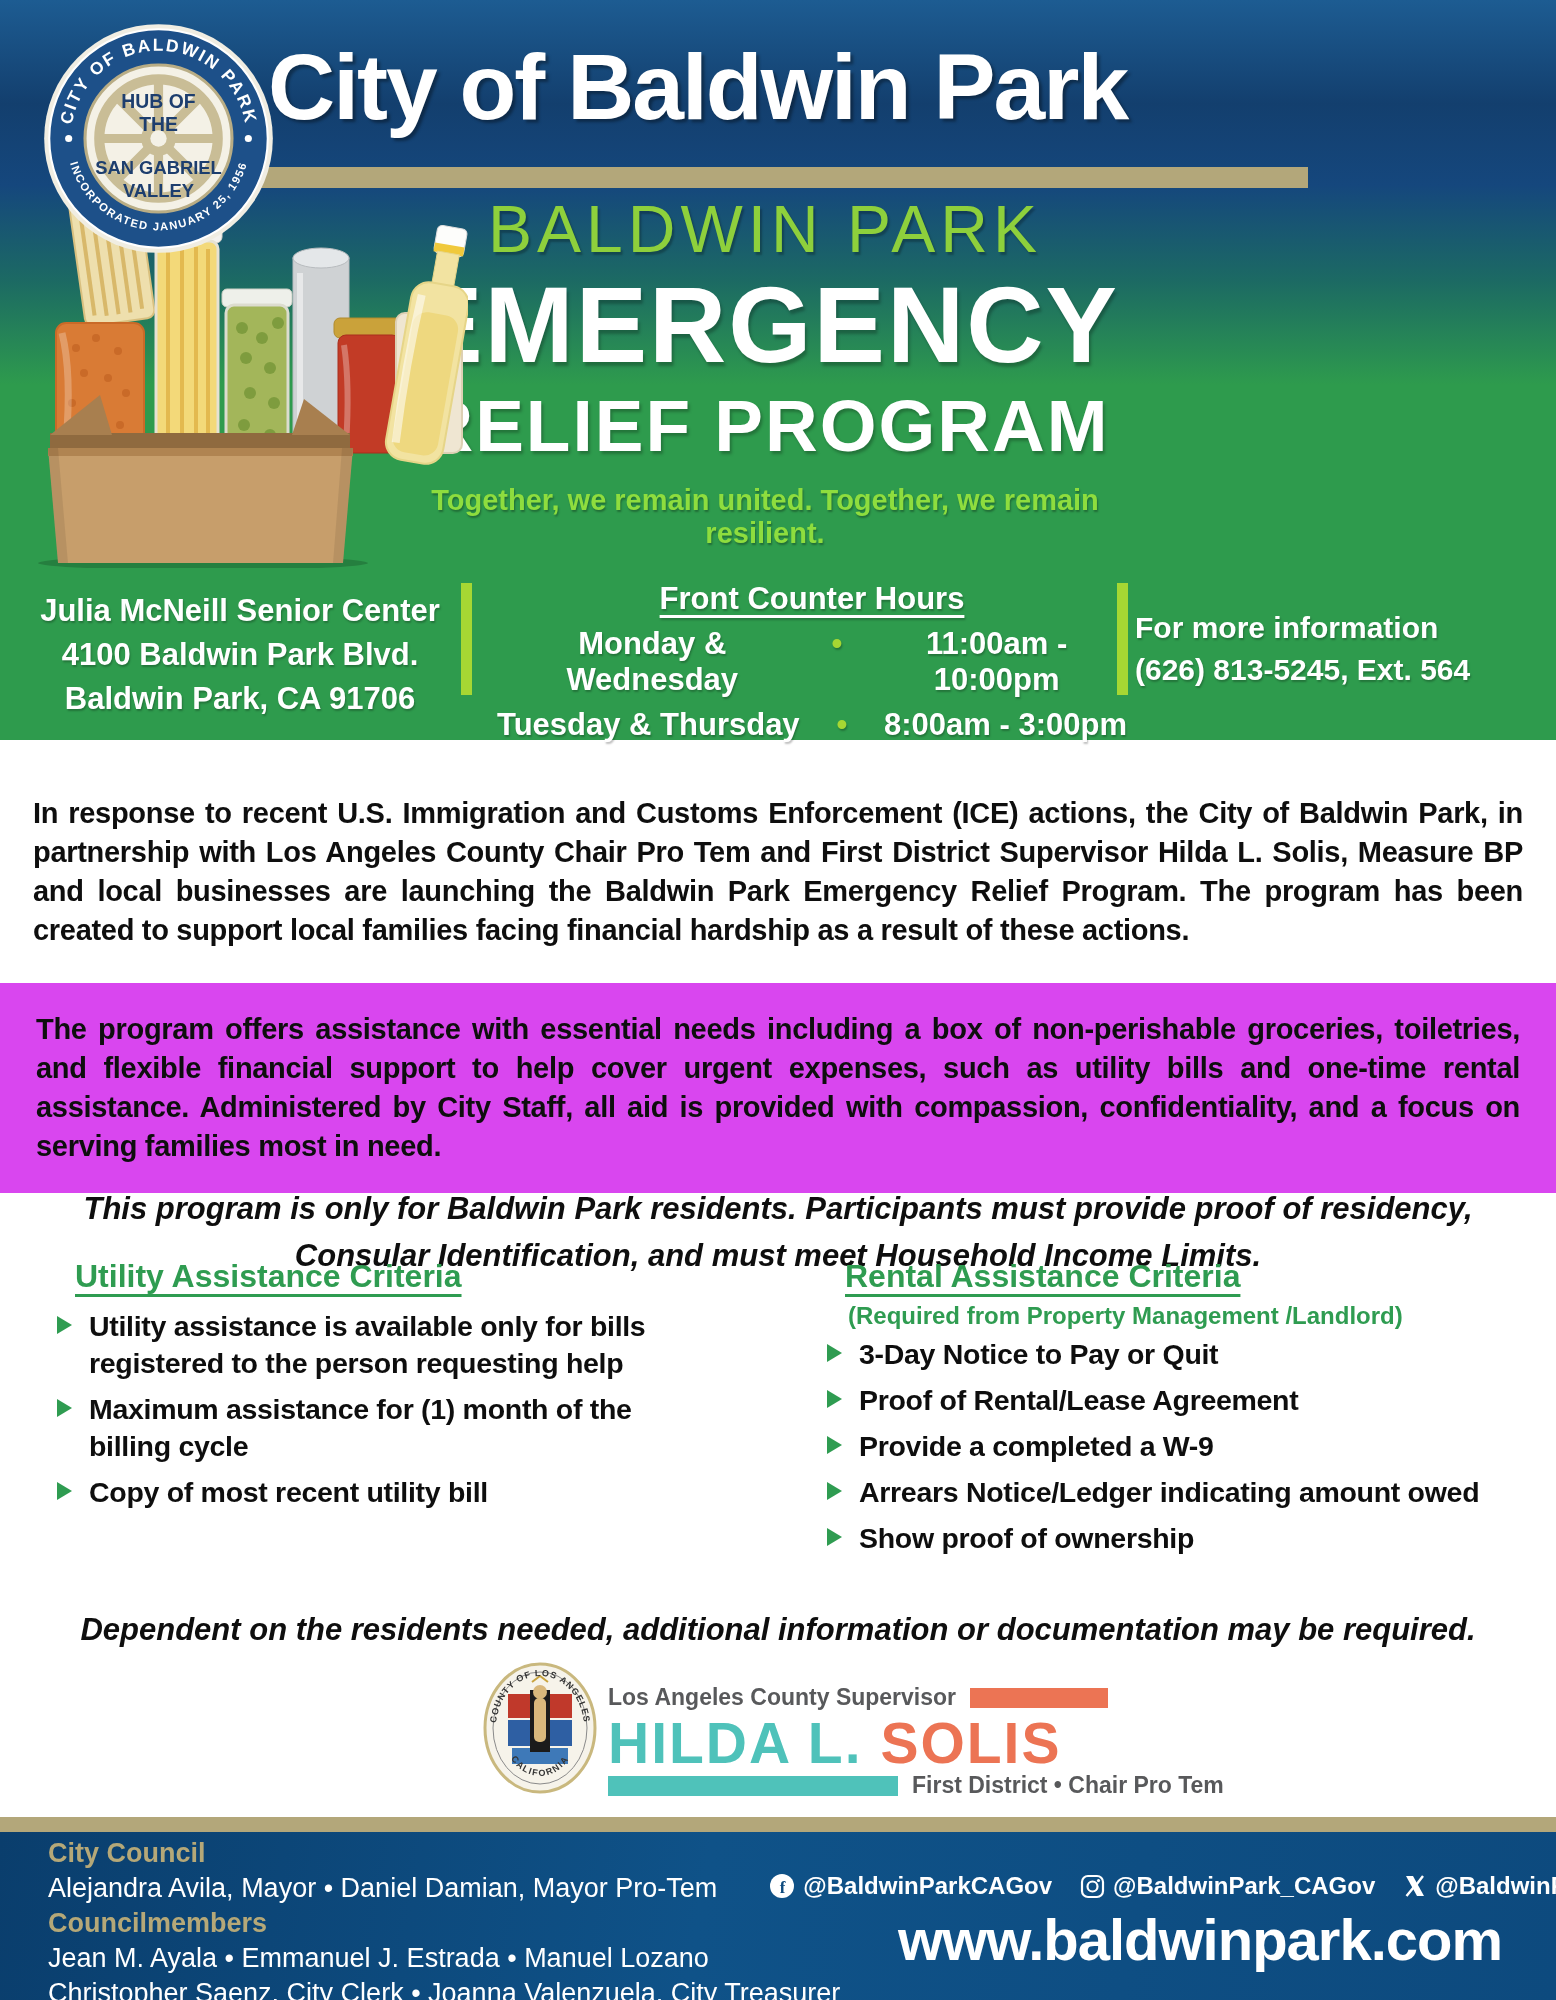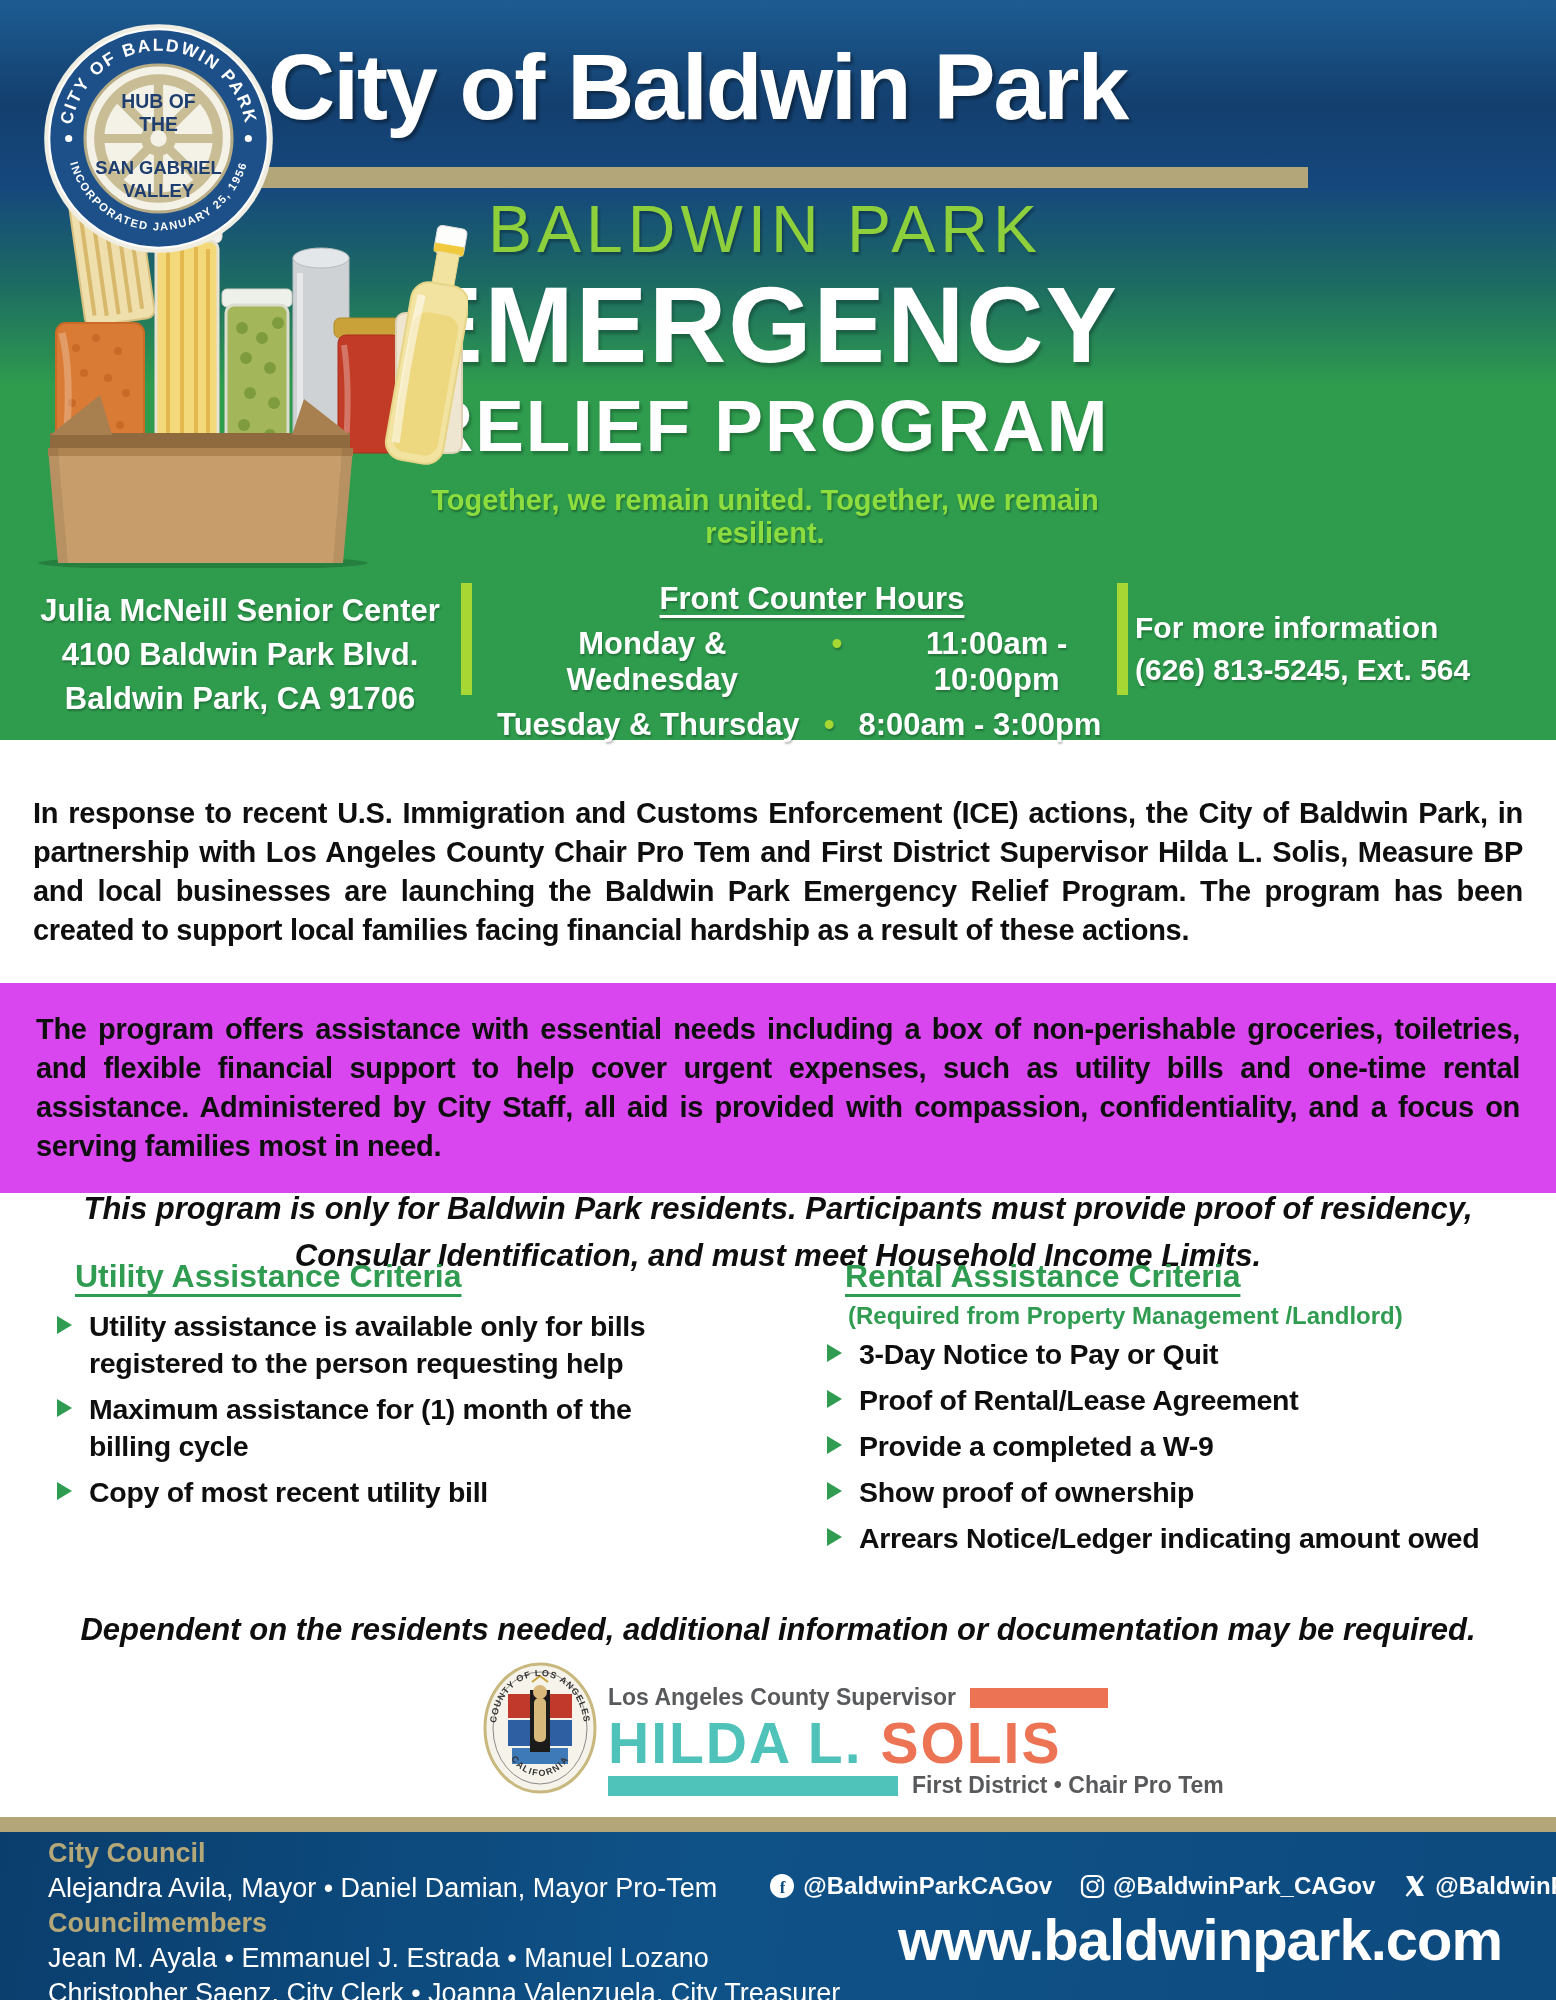--- a/index.html
+++ b/index.html
@@ -25,21 +25,21 @@
   .hero-tag{color:#8edd3e;font-size:29px;font-weight:bold;margin-top:22px;text-shadow:1px 2px 2px rgba(0,0,0,0.3);}
 
   
   .divider{position:absolute;width:11px;height:112px;background:#a6d733;top:583px;}
   .div1{left:461px;} .div2{left:1117px;}
   .loc-block{position:absolute;left:25px;top:589px;width:430px;text-align:center;color:#ffffff;
     font-size:31px;font-weight:bold;line-height:1.42;text-shadow:1px 2px 2px rgba(0,0,0,0.25);}
   .hours-block{position:absolute;left:480px;top:581px;width:630px;text-align:center;color:#ffffff;
     font-weight:bold;text-shadow:1px 2px 2px rgba(0,0,0,0.25);margin-left:17px;}
   .hours-title{font-size:31px;text-decoration:underline;text-underline-offset:6px;text-decoration-thickness:3px;}
-  .hours-row{display:flex;justify-content:flex-start;gap:24px;font-size:31px;margin-top:9px;}
+  .hours-row{display:flex;justify-content:space-between;gap:24px;font-size:31px;margin-top:9px;}
   .hours-dot{color:#a6d733;}
   .contact-block{position:absolute;left:1135px;top:607px;width:400px;color:#ffffff;
     font-size:30px;font-weight:bold;line-height:1.4;text-shadow:1px 2px 2px rgba(0,0,0,0.25);}
 
   
   .intro-p{position:absolute;left:33px;top:765px;width:1490px;color:#0e0e0e;font-size:29px;font-weight:bold;
     line-height:39px;text-align:justify;letter-spacing:-0.3px;}
   .highlight{position:absolute;left:0;top:983px;width:1556px;box-sizing:border-box;background:#d946ef;
     padding:27px 36px 27px 36px;}
   .highlight p{margin:0;color:#0e0e0e;font-size:29px;font-weight:bold;line-height:39px;text-align:justify;
@@ -272,22 +272,22 @@
     <li>Maximum assistance for (1) month of the billing cycle</li>
     <li>Copy of most recent utility bill</li>
   </ul>
 
   <div class="crit-head rent-head">Rental Assistance Criteria</div>
   <div class="rent-sub">(Required from Property Management /Landlord)</div>
   <ul class="crit-list rent-list">
     <li>3-Day Notice to Pay or Quit</li>
     <li>Proof of Rental/Lease Agreement</li>
     <li>Provide a completed a W-9</li>
+    <li>Arrears Notice/Ledger indicating amount owed</li>
     <li>Show proof of ownership</li>
-    <li>Arrears Notice/Ledger indicating amount owed</li>
   </ul>
 
   <div class="additional">Dependent on the residents needed, additional information or documentation may be required.</div>
 
   <div class="solis">
     <svg class="la-seal" width="116" height="136" viewBox="0 0 116 136">
       <ellipse cx="58" cy="68" rx="55" ry="64" fill="#f6f3ea" stroke="#c9b87e" stroke-width="3"></ellipse>
       <ellipse cx="58" cy="68" rx="47" ry="56" fill="none" stroke="#8a8a8a" stroke-width="1"></ellipse>
       <rect x="26" y="34" width="22" height="24" fill="#c0392b"></rect>
       <rect x="68" y="34" width="22" height="24" fill="#c0392b"></rect>

